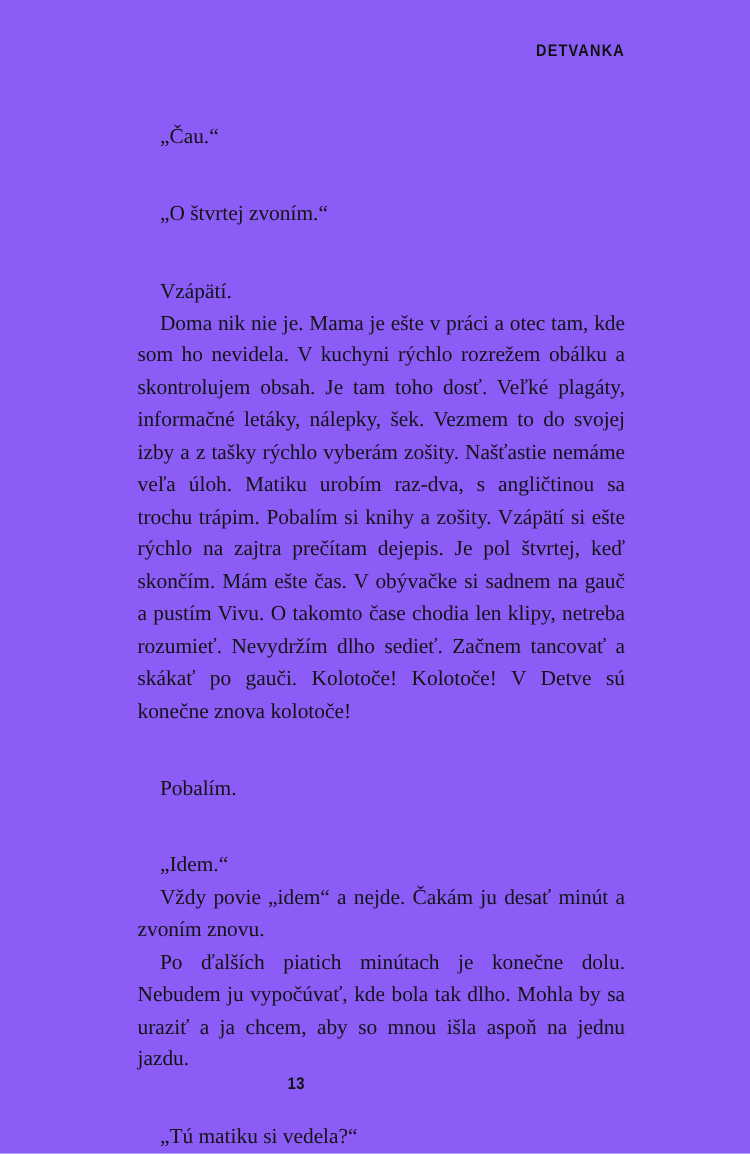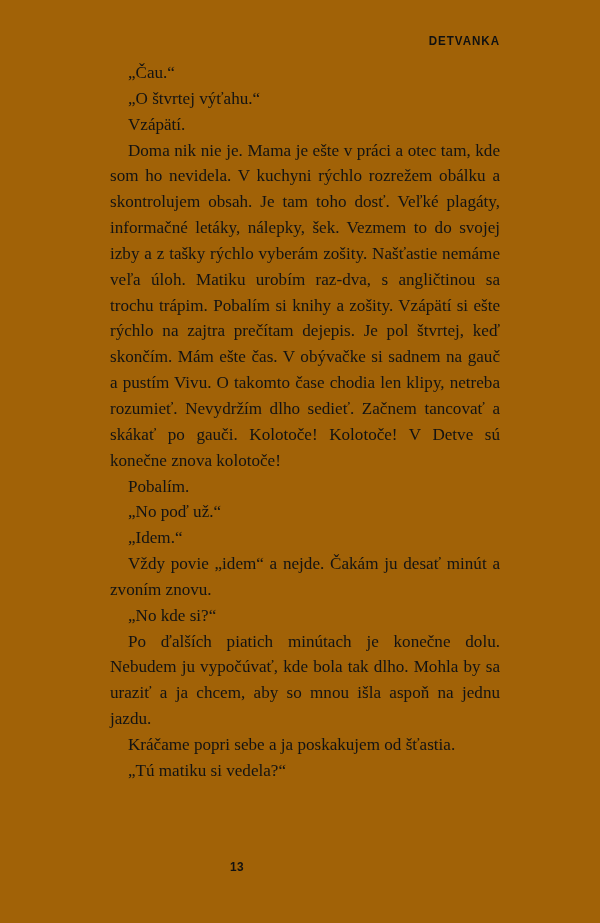--- a/index.html
+++ b/index.html
@@ -12,21 +12,21 @@
     height: 923px;
     position: relative;
     font-family: "Liberation Serif", "DejaVu Serif", serif;
     color: #1a1a1a;
     overflow: hidden;
   }
 
   .page {
     position: absolute;
     inset: 0;
-    background: #a16207;
+    background: #8b5cf6;
   }
 
   
   .running-head {
     position: absolute;
     top: 33px;
     left: 110px;
     width: 390px;
     text-align: right;
     font-family: "Liberation Sans Narrow", "Liberation Sans", sans-serif;
@@ -56,20 +56,21 @@
     margin: 0;
     text-indent: 1.05em;
     text-align: justify;
   }
   .para:last-child {
     text-align: left;
   }
   
   .para.short {
     text-align: left;
+    margin-top: 36px;
   }
 
   
   .folio {
     position: absolute;
     top: 859px;
     left: 0;
     width: 475px;
     text-align: center;
     font-family: "Liberation Sans Narrow", "Liberation Sans", sans-serif;
@@ -82,28 +83,25 @@
 </style>
 </head>
 <body>
 
 <div class="page">
 
   <div class="running-head">DETVANKA</div>
 
   <div class="textblock">
       <p class="para short">„Čau.“</p>
-      <p class="para short">„O štvrtej výťahu.“</p>
+      <p class="para short">„O štvrtej zvoním.“</p>
       <p class="para short">Vzápätí.</p>
       <p class="para">Doma nik nie je. Mama je ešte v práci a otec tam, kde som ho nevidela. V kuchyni rýchlo rozrežem obálku a skontrolujem obsah. Je tam toho dosť. Veľké plagáty, informačné letáky, nálepky, šek. Vezmem to do svojej izby a z tašky rýchlo vyberám zošity. Našťastie nemáme veľa úloh. Matiku urobím raz-dva, s angličtinou sa trochu trápim. Pobalím si knihy a zošity. Vzápätí si ešte rýchlo na zajtra prečítam dejepis. Je pol štvrtej, keď skončím. Mám ešte čas. V obývačke si sadnem na gauč a pustím Vivu. O takomto čase chodia len klipy, netreba rozumieť. Nevydržím dlho sedieť. Začnem tancovať a skákať po gauči. Kolotoče! Kolotoče! V Detve sú konečne znova kolotoče!</p>
       <p class="para short">Pobalím.</p>
-      <p class="para short">„No poď už.“</p>
       <p class="para short">„Idem.“</p>
       <p class="para">Vždy povie „idem“ a nejde. Čakám ju desať minút a zvoním znovu.</p>
-      <p class="para short">„No kde si?“</p>
       <p class="para">Po ďalších piatich minútach je konečne dolu. Nebudem ju vypočúvať, kde bola tak dlho. Mohla by sa uraziť a ja chcem, aby so mnou išla aspoň na jednu jazdu.</p>
-      <p class="para short">Kráčame popri sebe a ja poskakujem od šťastia.</p>
       <p class="para short">„Tú matiku si vedela?“</p>
     </div>
 
   <div class="folio"><span>13</span></div>
 
 </div>
 
 </body></html>

